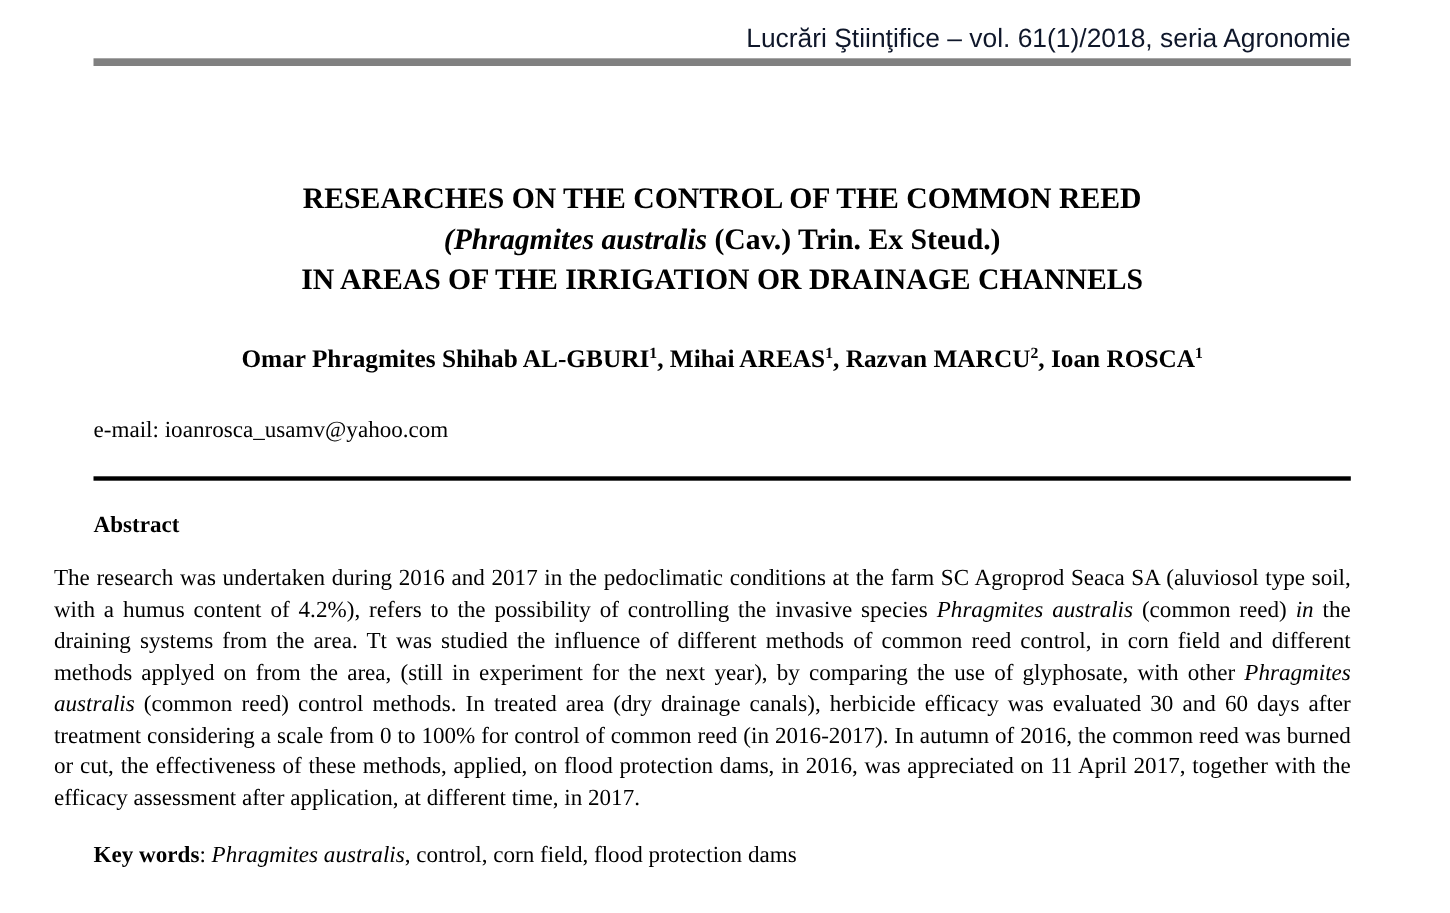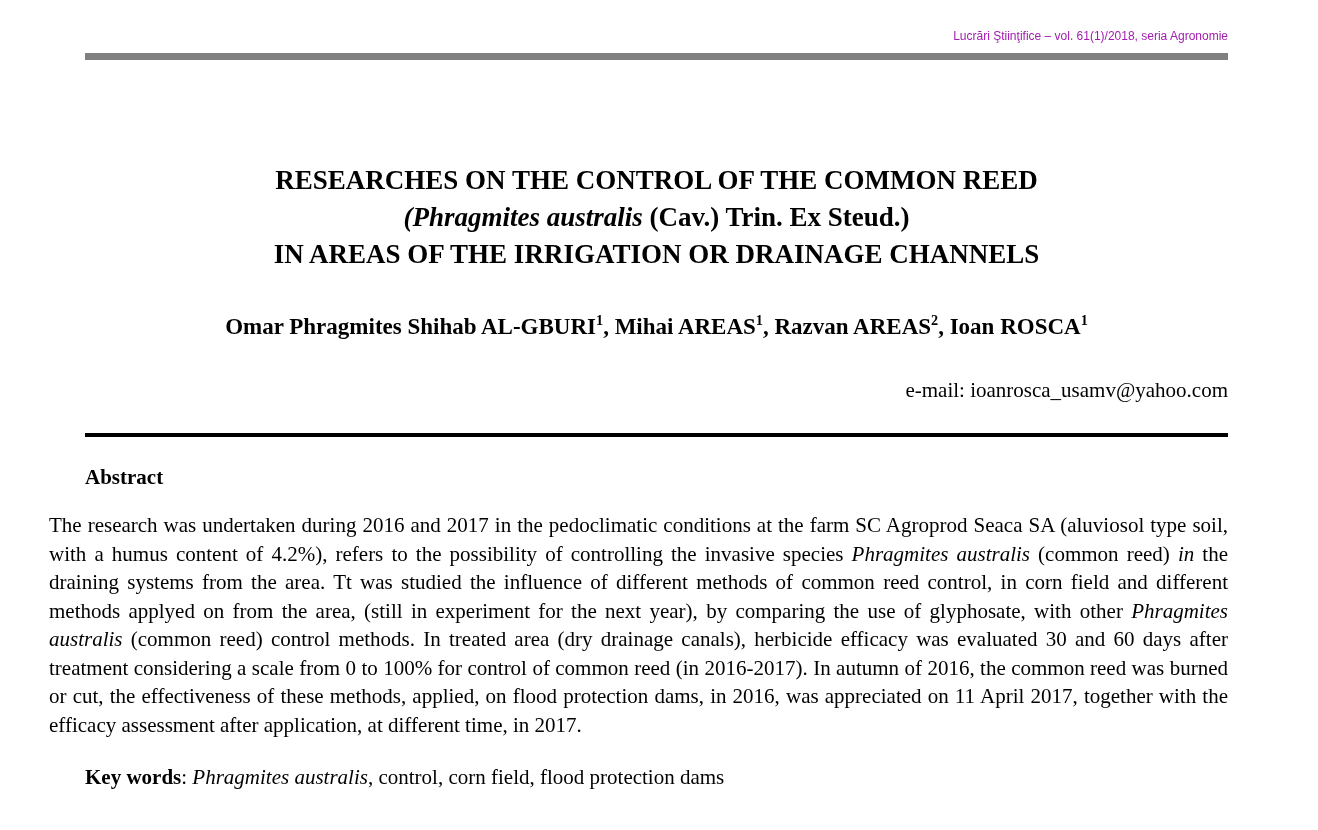--- a/index.html
+++ b/index.html
@@ -9,23 +9,23 @@
     height: 830px;
     background: #ffffff;
     color: #000000;
     font-family: "Liberation Serif", serif;
     overflow: hidden;
   }
   .journal-header {
     padding: 24px 90px 0 85px;
     text-align: right;
     font-family: "Liberation Sans", sans-serif;
-    font-size: 12px;
+    font-size: 24px;
     line-height: 24px;
-    color: #a21caf;
+    color: #0f172a;
   }
   .header-rule {
     margin: 5px 90px 0 85px;
     height: 7px;
     background: #808080;
   }
   .title {
     margin: 102px 90px 0 85px;
     text-align: center;
     font-size: 27px;
@@ -36,21 +36,21 @@
   .authors {
     margin: 40px 90px 0 85px;
     text-align: center;
     font-size: 23px;
     font-weight: bold;
     line-height: 27px;
   }
   sup { font-size: 0.62em; vertical-align: super; line-height: 0; }
   .email {
     margin: 38px 90px 0 85px;
-    text-align: right;
+    text-align: left;
     font-size: 21px;
     line-height: 25px;
   }
   .section-rule {
     margin: 30px 90px 0 85px;
     height: 4px;
     background: #000000;
   }
   .abstract-heading {
     margin: 28px 90px 0 85px;
@@ -80,21 +80,21 @@
   <div class="journal-header"><span>Lucrări Ştiinţifice – vol. 61(1)/2018, seria Agronomie</span></div>
 
   <div class="header-rule"></div>
 
   <h1 class="title">
       <span class="title-line">RESEARCHES ON THE CONTROL OF THE COMMON REED</span>
       <span class="title-line"><span class="it">(Phragmites australis</span><span> (Cav.) Trin. Ex Steud.)</span></span>
       <span class="title-line">IN AREAS OF THE IRRIGATION OR DRAINAGE CHANNELS</span>
     </h1>
 
-  <div class="authors"><span>Omar Phragmites Shihab AL-GBURI</span><sup>1</sup><span>, </span><span>Mihai AREAS</span><sup>1</sup><span>, </span><span>Razvan AREAS</span><sup>2</sup><span>, </span><span>Ioan ROSCA</span><sup>1</sup></div>
+  <div class="authors"><span>Omar Phragmites Shihab AL-GBURI</span><sup>1</sup><span>, </span><span>Mihai AREAS</span><sup>1</sup><span>, </span><span>Razvan MARCU</span><sup>2</sup><span>, </span><span>Ioan ROSCA</span><sup>1</sup></div>
 
   <div class="email">e-mail: ioanrosca_usamv@yahoo.com</div>
 
   <div class="section-rule"></div>
 
   <div class="abstract-heading">Abstract</div>
 
   <p class="abstract-par"><span>The research was undertaken during 2016 and 2017 in the pedoclimatic conditions at the farm SC Agroprod Seaca SA (aluviosol type soil, with a humus content of 4.2%), refers to the possibility of controlling the invasive species </span><span class="it">Phragmites australis</span><span> (common reed) </span><span class="it">in</span><span> the draining systems from the area. Tt was studied the influence of different methods of common reed control, in corn field and different methods applyed on from the area, (still in experiment for the next year), by comparing the use of glyphosate, with other </span><span class="it">Phragmites australis</span><span> (common reed) control methods. In treated area (dry drainage canals), herbicide efficacy was evaluated 30 and 60 days after treatment considering a scale from 0 to 100% for control of common reed (in 2016-2017). In autumn of 2016, the common reed was burned or cut, the effectiveness of these methods, applied, on flood protection dams, in 2016, was appreciated on 11 April 2017, together with the efficacy assessment after application, at different time, in 2017.</span></p>
 
   <div class="keywords"><span class="b">Key words</span><span>: </span><span class="it">Phragmites australis</span><span>, control, corn field, flood protection dams</span></div>

